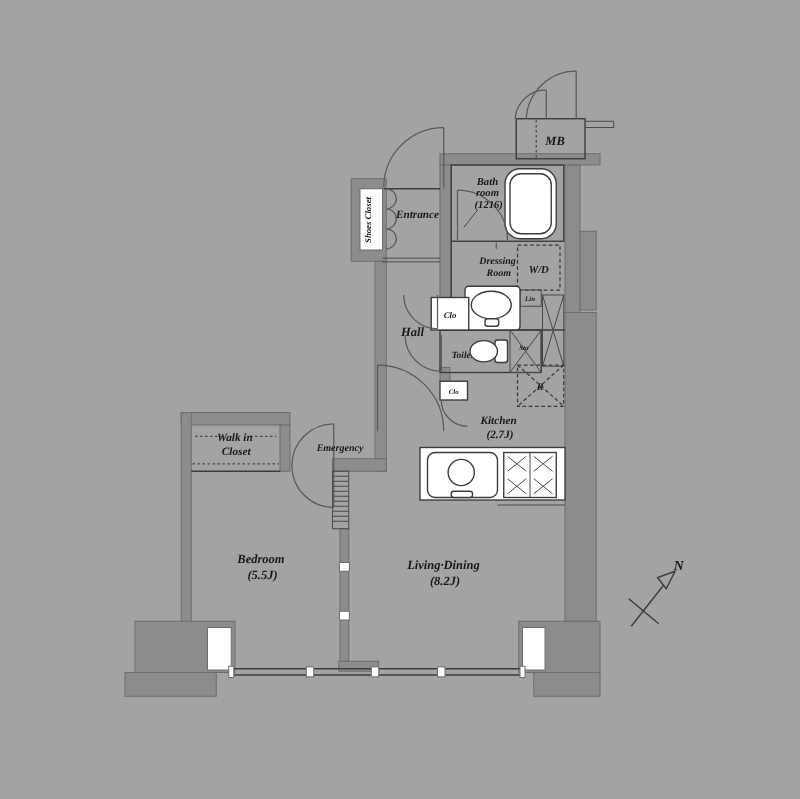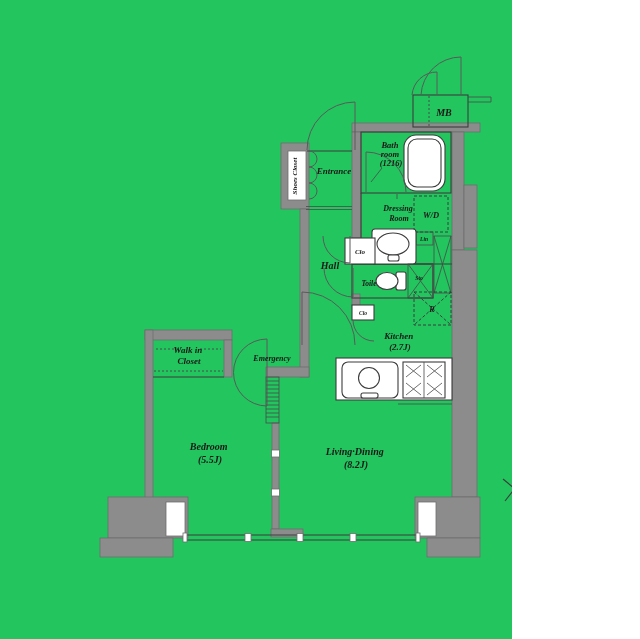--- a/index.html
+++ b/index.html
@@ -1,16 +1,16 @@
 <!DOCTYPE html>
 <html><head>
 <meta charset="utf-8">
 <style>
   html,body{margin:0;padding:0;background:#ffffff;}
-  .stage{width:512px;height:639px;background:#22c55e;position:relative;overflow:hidden;}
+  .stage{width:640px;height:639px;background:#a3a3a3;position:relative;overflow:hidden;}
   svg{display:block;}
   .wall{fill:#8c8c8c;stroke:#6e6e6e;stroke-width:.8;}
   .thin{fill:none;stroke:#3c3c3c;stroke-width:1.1;}
   .hair{fill:none;stroke:#4a4a4a;stroke-width:.8;}
   .fix{fill:#ffffff;stroke:#3c3c3c;stroke-width:1.1;}
   .dash{fill:none;stroke:#3c3c3c;stroke-width:1;stroke-dasharray:3 2;}
   .dash2{fill:none;stroke:#4a4a4a;stroke-width:1;stroke-dasharray:2 2;}
   .door{fill:none;stroke:#5a5a5a;stroke-width:1;}
   .notch{fill:#ffffff;stroke:#6e6e6e;stroke-width:.8;}
   text{font-family:"Liberation Serif","DejaVu Serif",serif;font-style:italic;font-weight:bold;fill:#181818;text-anchor:middle;}

